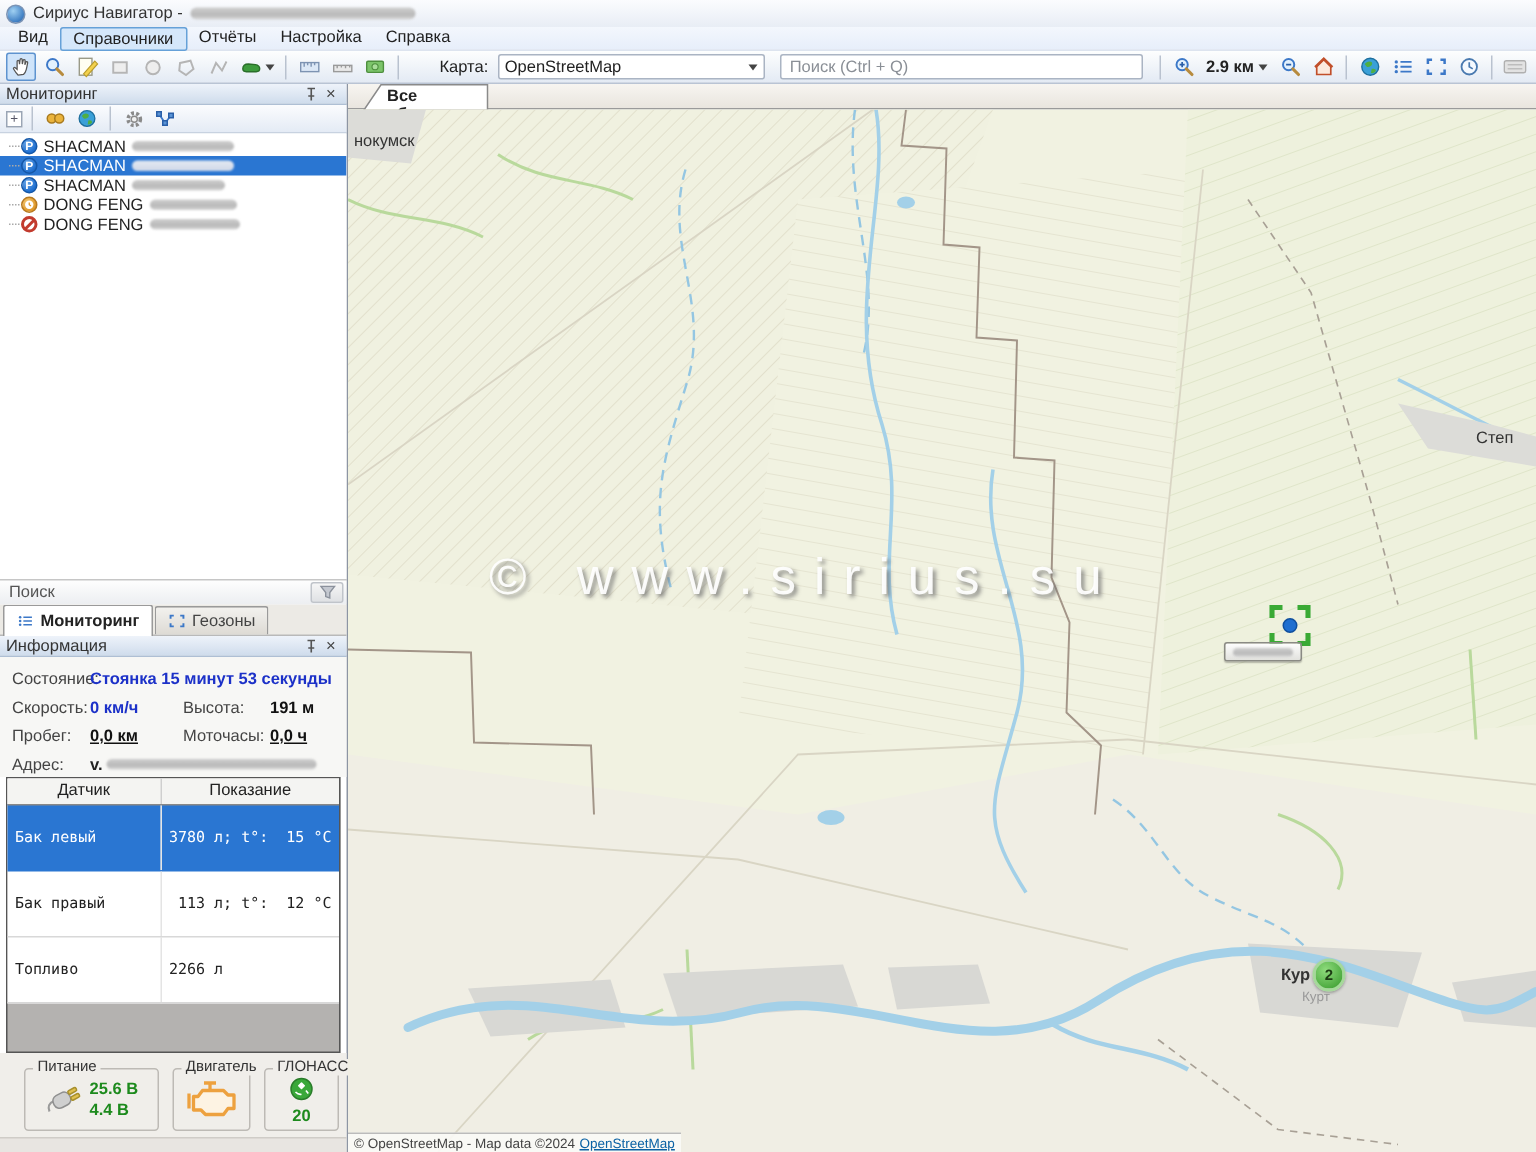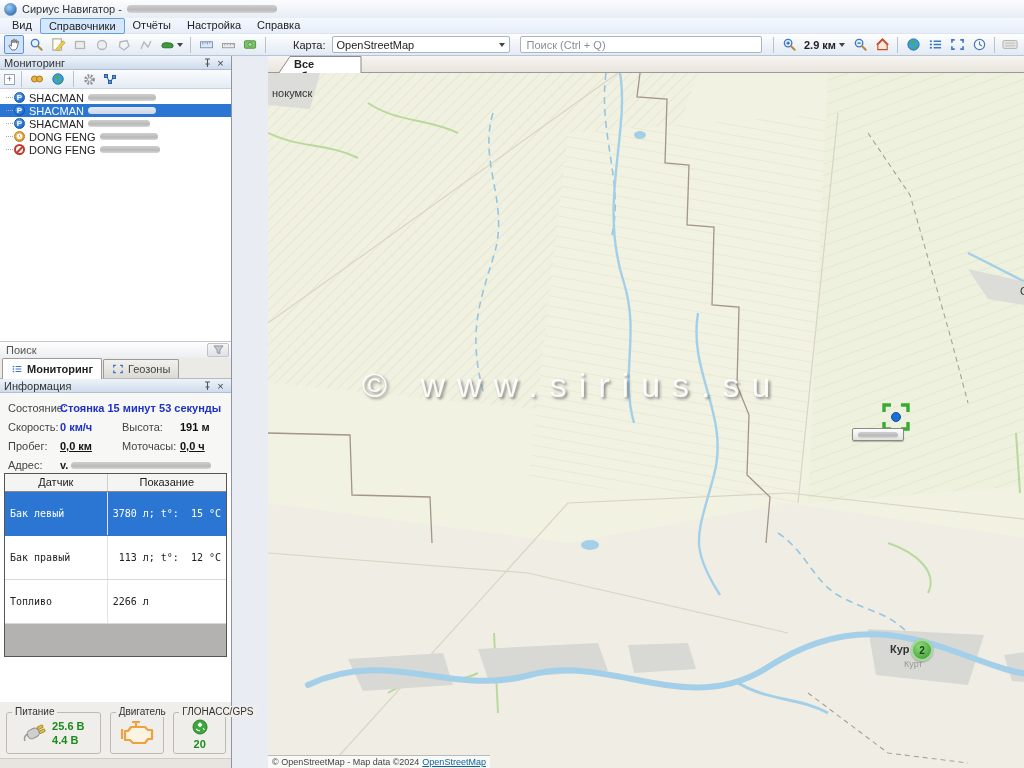--- a/index.html
+++ b/index.html
@@ -28,21 +28,21 @@
   .caret-down { width:0; height:0; border-left:3px solid transparent; border-right:3px solid transparent; border-top:4px solid #444; margin-left:2px; }
   .map-label { margin:0 4px 0 22px; color:#222; }
   .map-select { width:178px; height:17px; background:#fff; border:1px solid #aab4c3; border-radius:2px; display:flex; align-items:center; padding:0 4px; }
   .map-select .sel-text { flex:1; }
   .search-input { flex:1; height:17px; margin:0 6px 0 8px; border:1px solid #aab4c3; border-radius:2px; background:#fff; padding:0 6px; font:inherit; color:#222; }
   .search-input::placeholder { color:#8a8f96; }
   .scale-box { display:flex; align-items:center; gap:1px; padding:0 3px; height:19px; }
   .scale-text { font-weight:bold; color:#222; }
 
   
-  .main { flex:1; display:flex; min-height:0;gap:36px; }
+  .main { flex:1; display:flex; min-height:0; }
 
   
   .sidebar { width:232px; border-right:1px solid #8d95a3; background:#fff; display:flex; flex-direction:column; }
   .panel-header { height:14px; background:linear-gradient(#eef3fa,#cfdcec); border-bottom:1px solid #aebfd4; display:flex; align-items:center; padding:0 4px; color:#333; }
   .panel-header .ph-title { flex:1; }
   .ph-btn { width:13px; height:12px; display:flex; align-items:center; justify-content:center; color:#444; font-size:11px; line-height:10px; }
   .tree-toolbar { height:19px; background:linear-gradient(#fbfcfe,#e4ebf5); border-bottom:1px solid #c8d2e0; display:flex; align-items:center; padding:0 4px; gap:3px; }
   .expand-box { width:11px; height:11px; border:1px solid #9aa5b5; background:#fff; color:#556; font-size:9px; line-height:9px; text-align:center; }
   .tree { flex:1; background:#fff; padding-top:2px; overflow:hidden; }
   .tree-row { height:13px; display:flex; align-items:center; gap:4px; padding-left:14px; position:relative; }
@@ -72,21 +72,21 @@
 
   .sensor-block { height:184px; margin:0 4px; border:1px solid #555; background:#b4b2b0; display:flex; flex-direction:column; }
   .sensor-table { width:100%; border-collapse:collapse; font-family:"DejaVu Sans Mono","Liberation Mono",monospace; font-size:10px; background:#fff; }
   .sensor-table th { height:17px; font-weight:normal; font-family:"Liberation Sans",sans-serif; font-size:11px; border-bottom:1px solid #888; border-right:1px solid #cfcfcf; background:#f4f4f2; }
   .sensor-table th:last-child { border-right:none; }
   .sensor-table td { height:18px; padding:16px 5px; border-bottom:1px solid #d8d8d8; border-right:1px solid #e4e4e4; white-space:pre; }
   .sensor-table td:last-child { border-right:none; }
   .sensor-table tr.selected td { background:#2a76d2; color:#fff; border-bottom-color:#2a76d2; }
   .col-sensor { width:112px; }
 
-  .status-row { height:56px; background:#f0eeea; display:flex; gap:9px; padding:10px 5px 0 6px;margin-top:45px; }
+  .status-row { height:56px; background:#f0eeea; display:flex; gap:9px; padding:10px 5px 0 16px; }
   .gbox { position:relative; border:1px solid #bdbab5; border-radius:3px; height:42px; display:flex; align-items:center; justify-content:center; gap:4px; }
   .gbox .legend { position:absolute; top:-7px; left:5px; background:#f0eeea; padding:0 3px; font-size:10px; color:#333; white-space:nowrap; }
   .gbox.power { width:97px; }
   .gbox.engine { width:56px; }
   .gbox.gps { width:54px; flex-direction:column; gap:1px; padding-top:2px; }
   .green-val { color:#1d8a1d; font-weight:bold; font-size:11px; }
   .power-vals { display:flex; flex-direction:column; gap:2px; align-items:flex-start; }
   .side-bottom { height:10px; background:#e8e5e1; border-top:1px solid #cfccc7; }
 
   

